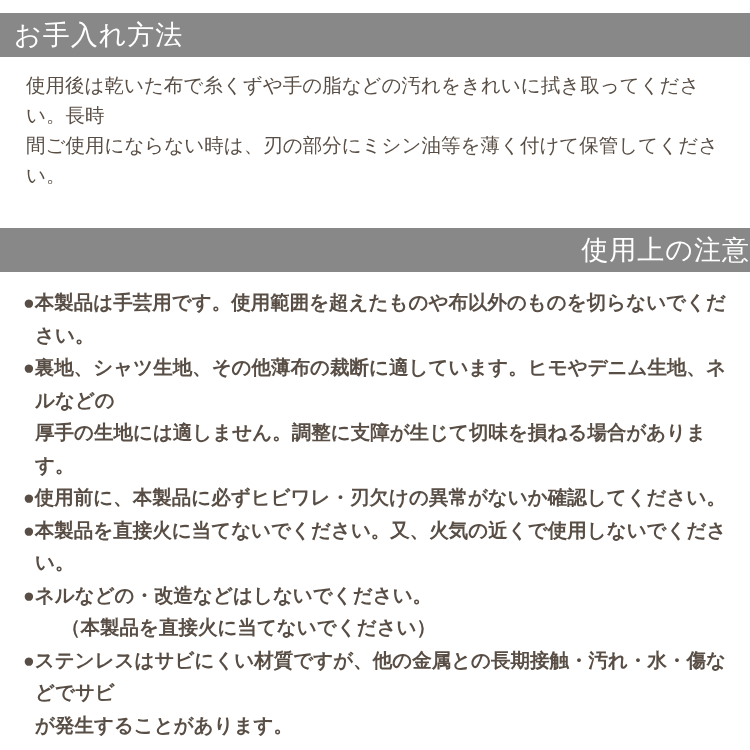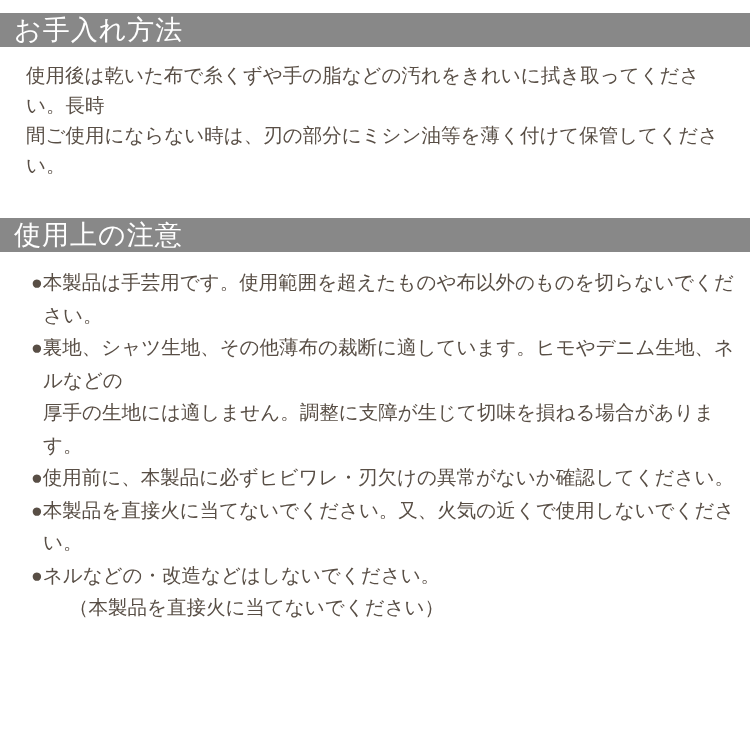--- a/index.html
+++ b/index.html
@@ -16,50 +16,52 @@
   .page {
     position: relative;
     width: 750px;
     height: 750px;
     background: #ffffff;
     color: #584e45;
   }
   .band {
     margin-top: 13px;
     width: 750px;
-    height: 34px;
+    height: 44px;
     background: #888888;
     color: #ffffff;
     display: flex;
     align-items: center;
     box-sizing: border-box;
     padding-left: 14px;
     font-size: 27px;
     letter-spacing: 1px;
   }
   .band.first {
     margin-top: 13px;
   }
   .band.second {
     margin-top: 38px;
+    justify-content: flex-end;
   }
   .para {
     margin: 13px 0 0 12px;
     padding: 0 13px 0 14px;
     font-size: 19.5px;
     line-height: 30px;
     white-space: pre-line;
     color: #584e45;
   }
   .list {
     margin-top: 14px;
-    padding: 0 10px 0 17px;
+    padding: 0 10px 0 9px;
     font-size: 19.5px;
     line-height: 32.5px;
     color: #584e45;
+    font-weight: bold;
   }
   .item {
     padding-left: 26px;
     text-indent: -12px;
   }
   .item .txt {
     white-space: pre-line;
   }
   .bullet {
     display: inline;
@@ -107,16 +109,21 @@
     <span class="bullet">●</span><span class="txt">本製品を直接火に当てないでください。又、火気の近くで使用しないでください。</span>
     
   </div>
 
   <div class="item">
     <span class="bullet">●</span><span class="txt">ネルなどの・改造などはしないでください。</span>
     <div class="note">（本製品を直接火に当てないでください）</div>
   </div>
 
 
+  <div class="item">
+    <span class="bullet">●</span><span class="txt">ステンレスはサビにくい材質ですが、他の金属との長期接触・汚れ・水・傷などでサビ
+が発生することがあります。</span>
+    
+  </div>
 
 </div>
 
 </div>
 
 </body></html>

